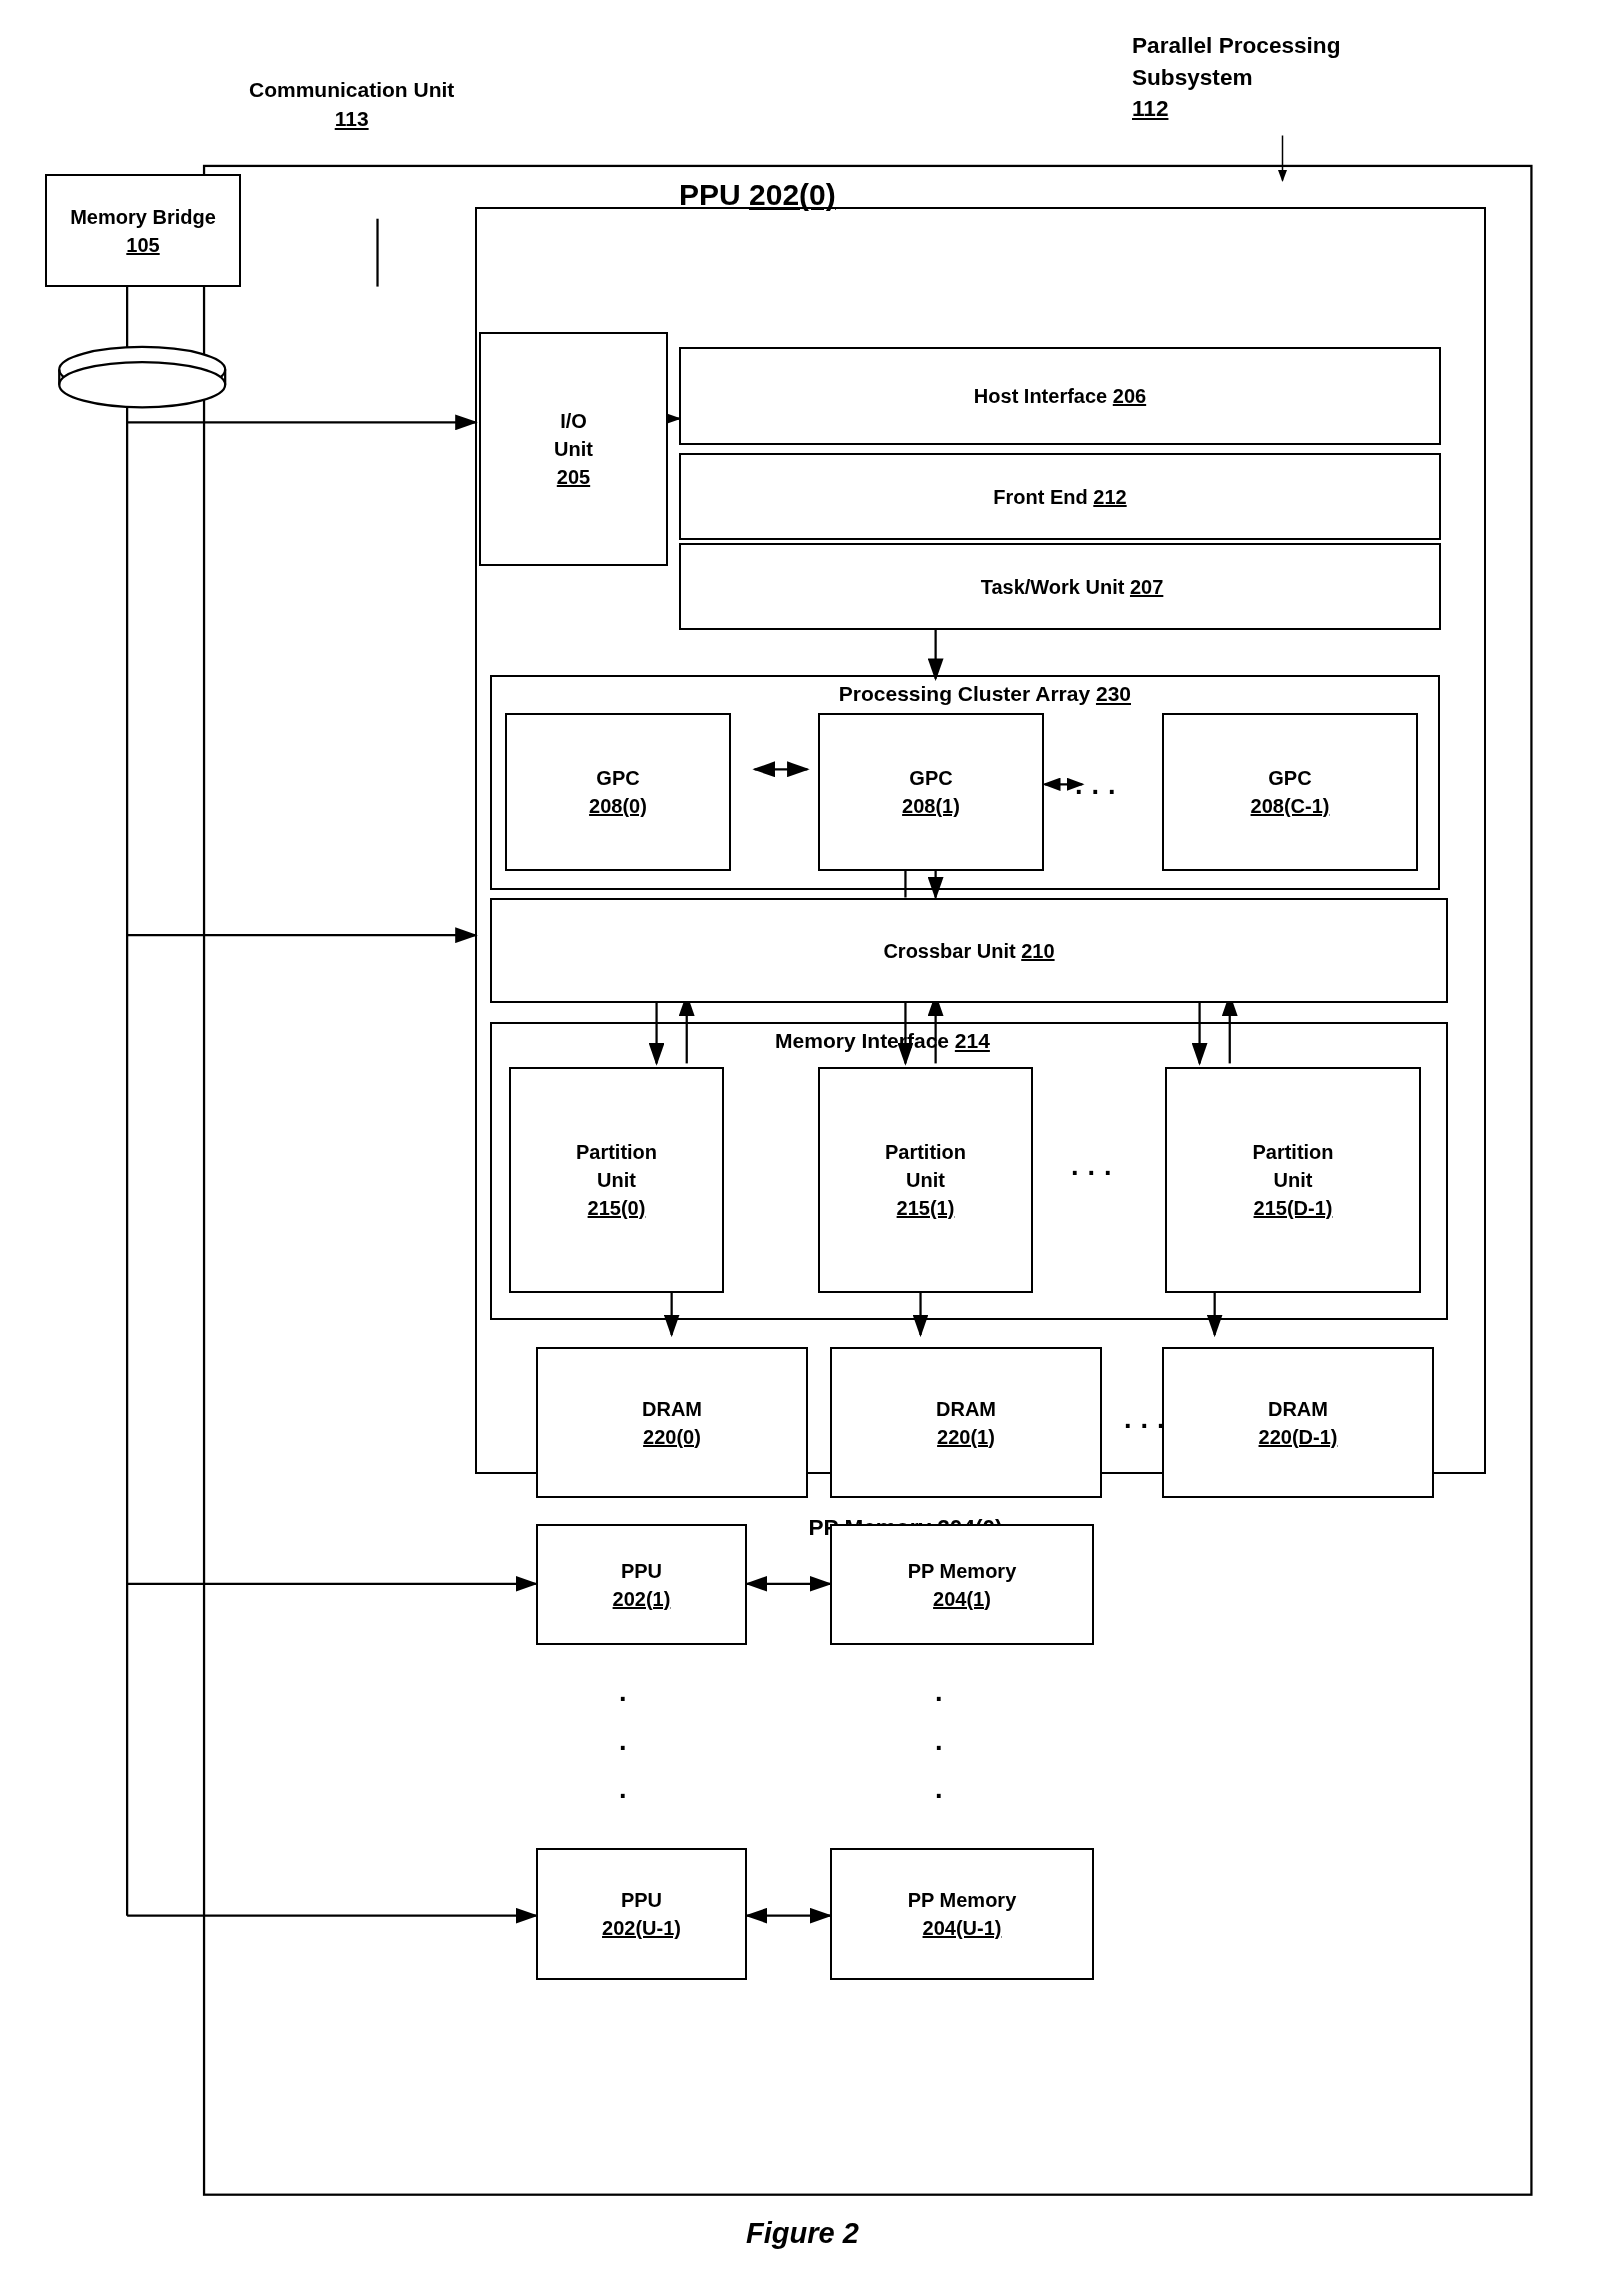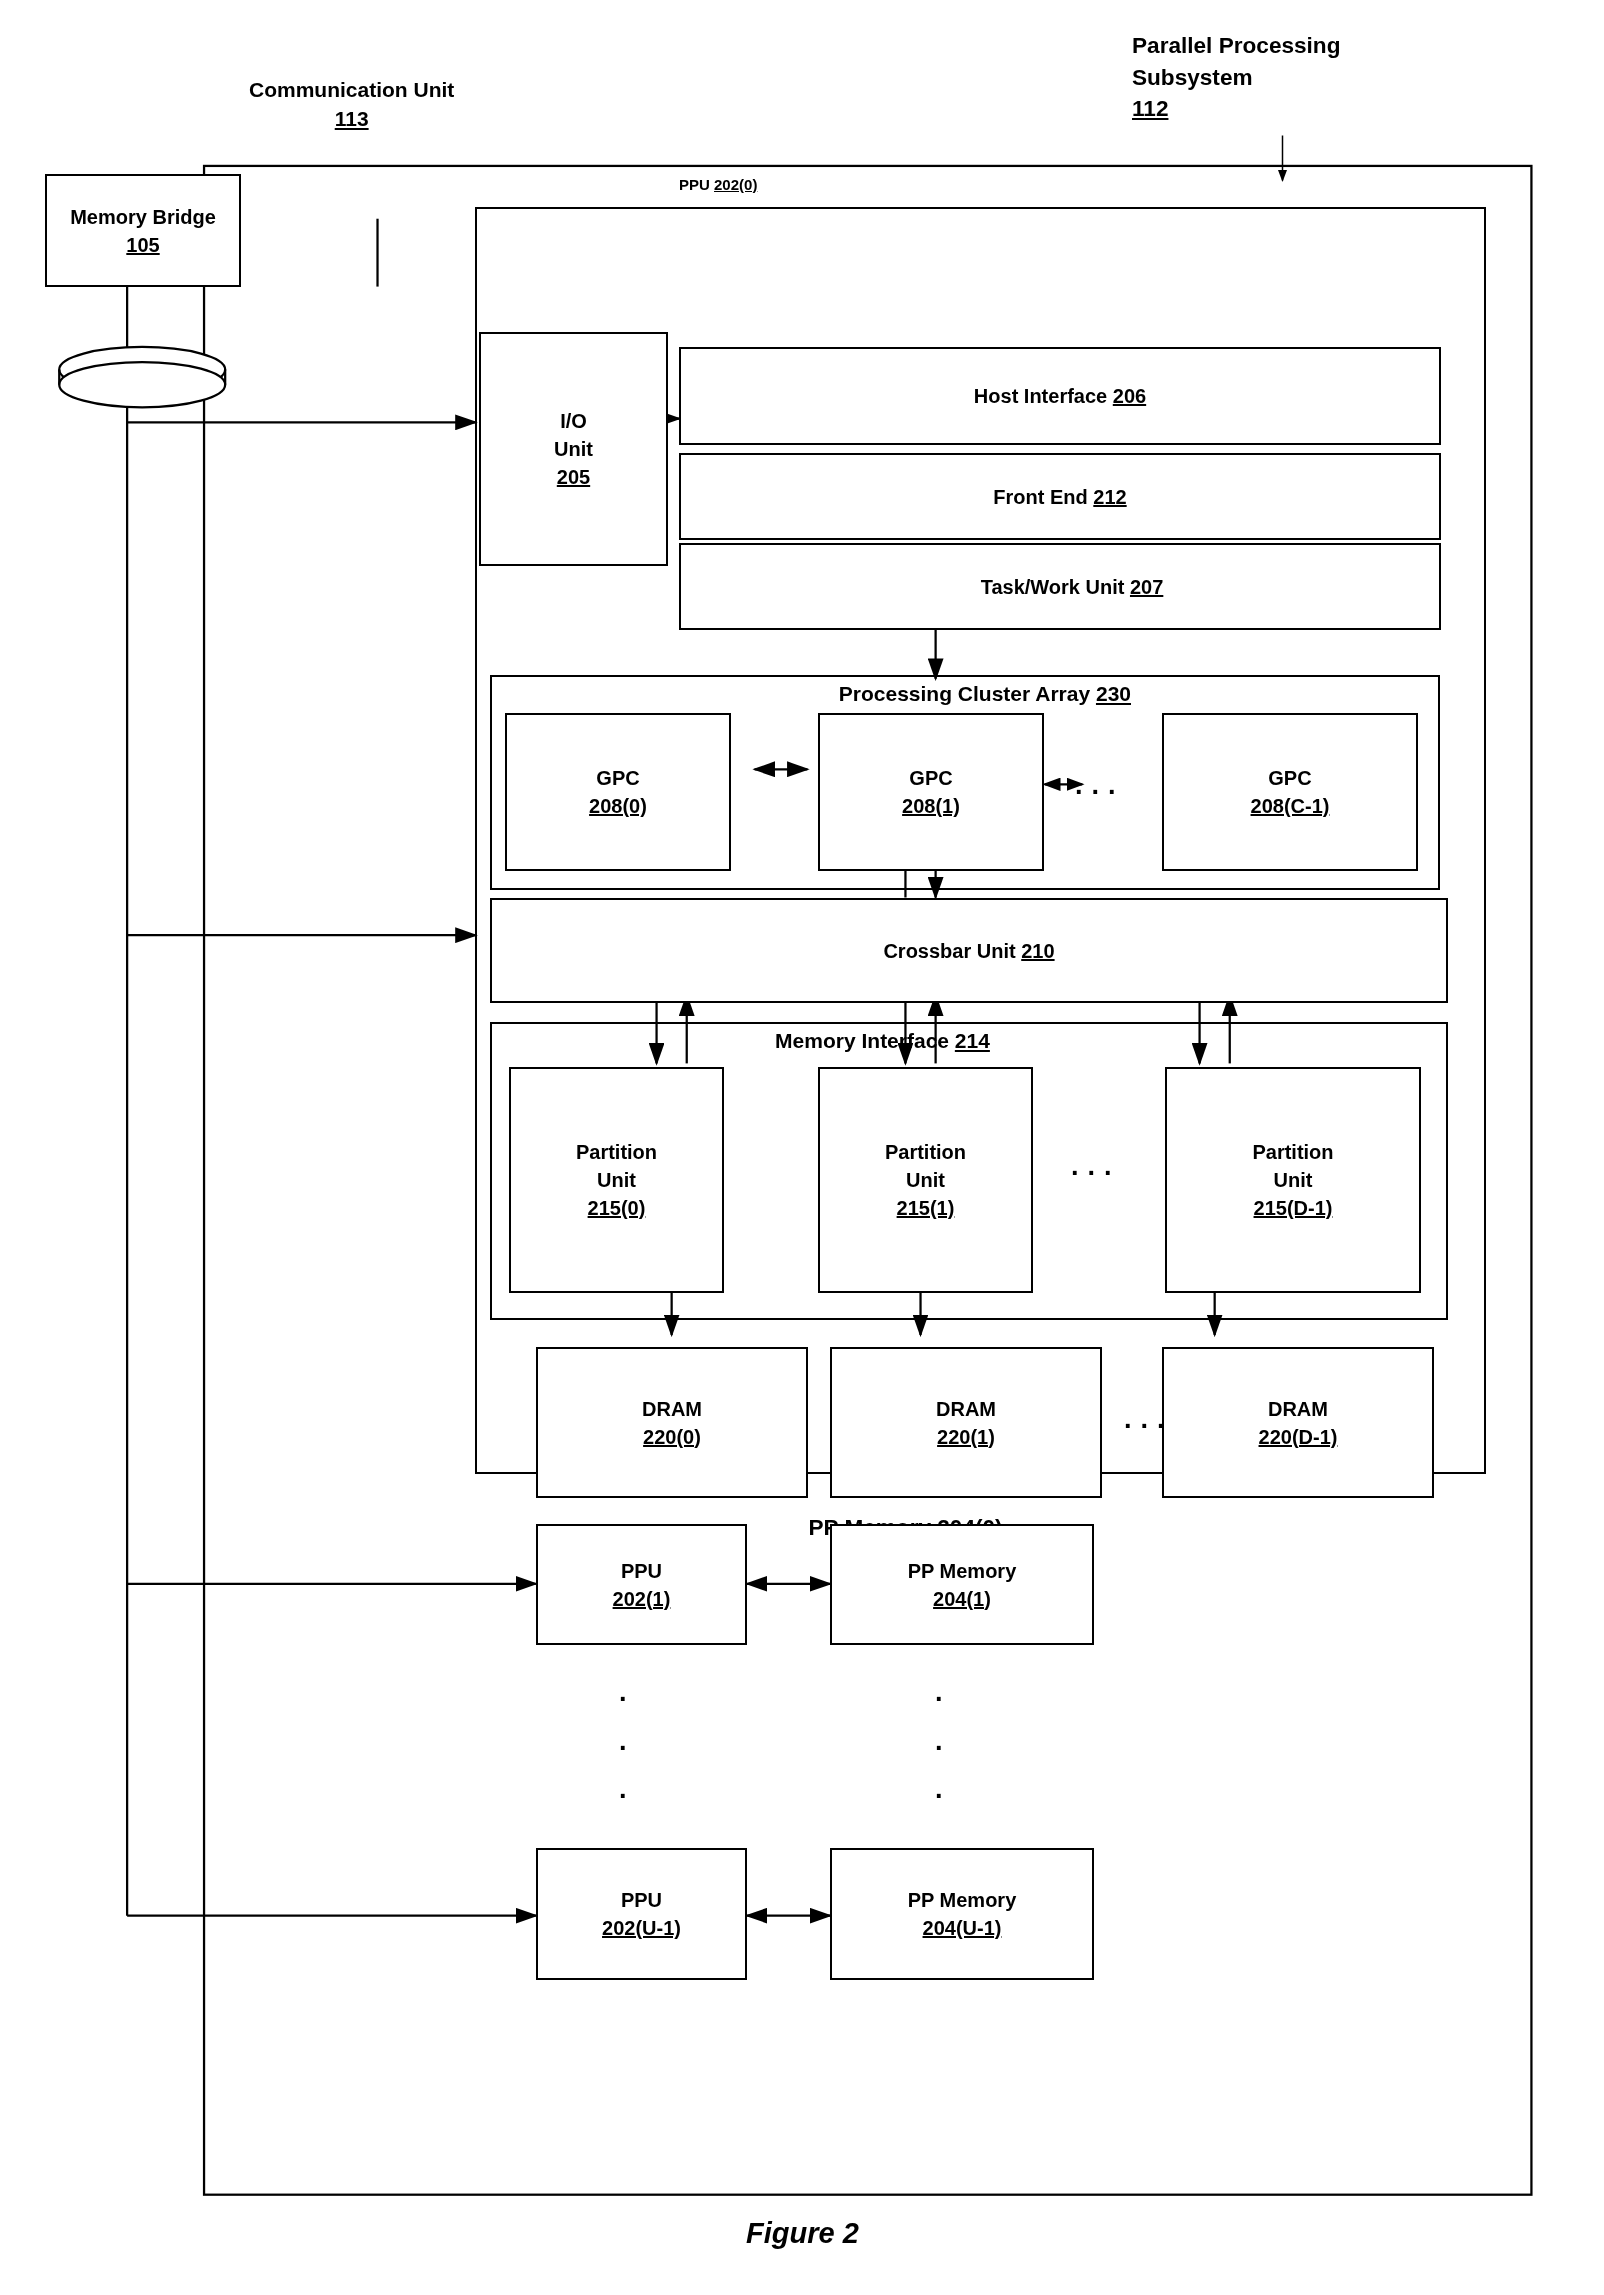--- a/index.html
+++ b/index.html
@@ -156,21 +156,21 @@
   <div class="label-outside" style="left:1132px; top:30px; font-size:22.6px; text-align:left; width:226px;">
     <span>Parallel Processing</span><br>
     <span>Subsystem</span><br>
     <u>112</u>
   </div>
 
   <svg style="position:absolute;top:128px;left:1245px;width:75px;height:60px;" viewBox="0 0 100 80" width="75" height="60">
     <line x1="50" y1="10" x2="50" y2="70" stroke="#000" stroke-width="2" marker-end="url(#arrowhead-small)"></line>
   </svg>
 
-  <div class="label-outside" style="left:679px; top:174px; font-size:15px; text-align:right;">
+  <div class="label-outside" style="left:679px; top:174px; font-size:30px; text-align:right;">
     PPU <u>202(0)</u>
   </div>
 
   <div class="outer-box" style="left:475px; top:207px; width:1011px; height:1267px;">
   </div>
 
   <div class="box" style="left:479px; top:332px; width:189px; height:234px; font-size:22.6px;">
     <div class="box-label">
       I/O<br>Unit<br><u>205</u>
     </div>

